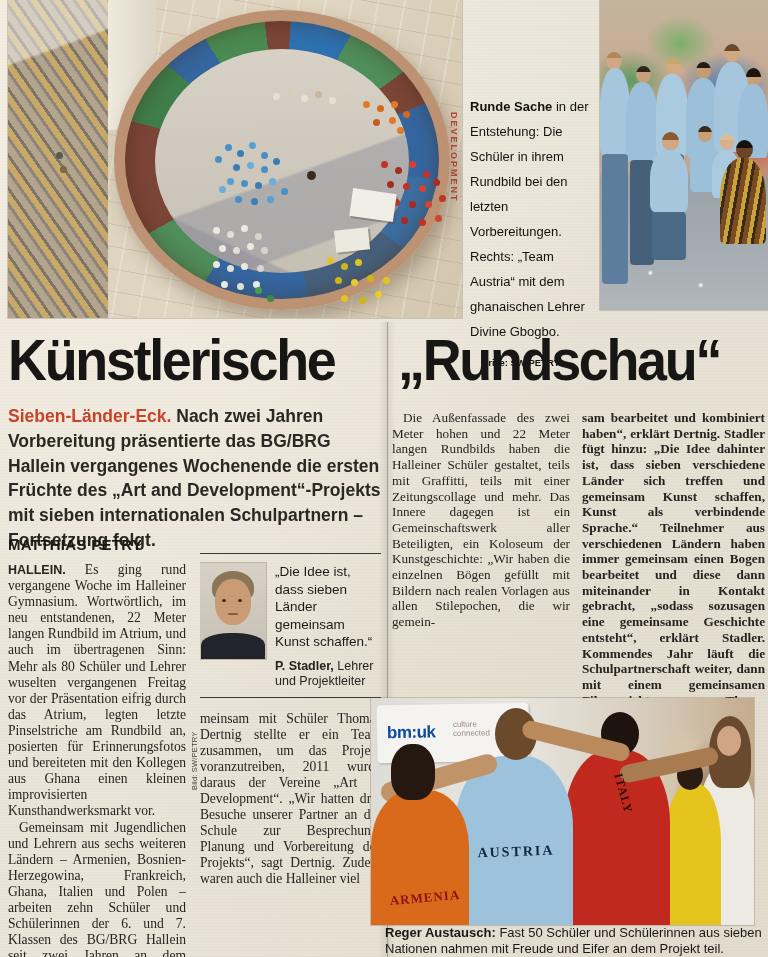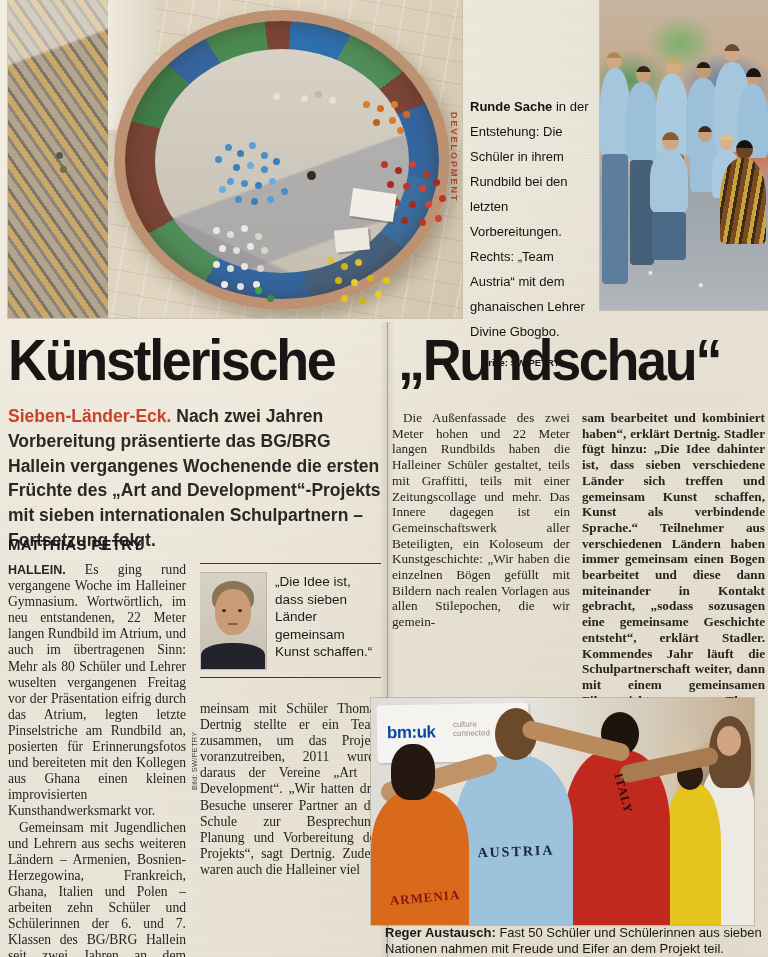--- a/index.html
+++ b/index.html
@@ -92,21 +92,21 @@
        text-align:justify;color:#262320;overflow:hidden;}
   .col p{margin:0;}
   .col .indent{text-indent:11px;}
   .dateline{font-family:"Liberation Sans",sans-serif;font-weight:bold;font-size:12.5px;}
   .col1{left:8px;top:562px;width:178px;height:395px;}
   .col2{left:200px;top:540px;width:181px;height:417px;}
   .col3{left:392px;top:410px;width:178px;height:289px;font-size:13.2px;line-height:15.7px;}
   .col4{left:582px;top:410px;width:183px;height:289px;font-size:13.2px;line-height:15.7px;font-weight:bold;}
 
   
-  .pq{border-top:1.5px solid #3c3a36;border-bottom:1.5px solid #3c3a36;margin:23px 0;padding:9px 0 8px 0;
+  .pq{border-top:1.5px solid #3c3a36;border-bottom:1.5px solid #3c3a36;margin:13px 0;padding:9px 0 8px 0;
       display:flex;gap:9px;font-family:"Liberation Sans",sans-serif;text-align:left;}
   .spho{width:66px;height:96px;position:relative;flex:0 0 66px;
       background:linear-gradient(#d8d2c6,#c6c0b4);box-shadow:0 0 0 1px rgba(90,80,60,.3);}
   .spho .hair{position:absolute;left:12px;top:8px;width:42px;height:32px;border-radius:50% 50% 40% 40%;background:#8a7656;}
   .spho .face{position:absolute;left:15px;top:16px;width:36px;height:46px;border-radius:46%;background:#c99b76;}
   .spho .eye{position:absolute;width:4px;height:3px;border-radius:50%;background:#3a2a1a;top:36px;}
   .spho .mouth{position:absolute;left:28px;top:50px;width:10px;height:2px;background:#8a5a42;border-radius:2px;}
   .spho .sweater{position:absolute;left:1px;bottom:0;width:64px;height:26px;border-radius:45% 45% 0 0;background:#23232b;}
   .pq .qt{font-size:13.5px;line-height:17.5px;color:#1c1a18;}
   .pq .who{margin-top:8px;font-size:12.5px;line-height:15px;}
@@ -211,20 +211,21 @@
       <div class="spho">
         <div class="hair"></div>
         <div class="face"></div>
         <div class="eye" style="left:22px;"></div>
         <div class="eye" style="left:38px;"></div>
         <div class="mouth"></div>
         <div class="sweater"></div>
       </div>
       <div>
         <div class="qt">„Die Idee ist, dass sieben Länder gemeinsam Kunst schaffen.“</div>
+        <div class="who"><span class="nm">P. Stadler,</span><span> Lehrer und Projektleiter</span></div>
       </div>
     </div>
     <p>meinsam mit Schüler Thomas Dertnig stellte er ein Team zusammen, um das Projekt voranzutreiben, 2011 wurde daraus der Vereine „Art &amp; Development“. „Wir hatten drei Besuche unserer Partner an der Schule zur Besprechung, Planung und Vorbereitung des Projekts“, sagt Dertnig. Zudem waren auch die Halleiner viel</p>
   </div>
 
   <div class="vcred">Bild: SW/PETRY</div>
 
   <div class="col col3">
     <p class="indent">Die Außenfassade des zwei Meter hohen und 22 Meter langen Rundbilds haben die Halleiner Schüler gestaltet, teils mit Graffitti, teils mit einer Zeitungscollage und mehr. Das Innere dagegen ist ein Gemeinschaftswerk aller Beteiligten, ein Koloseum der Kunstgeschichte: „Wir haben die einzelnen Bögen gefüllt mit Bildern nach realen Vorlagen aus allen Stilepochen, die wir gemein-</p>
   </div>

